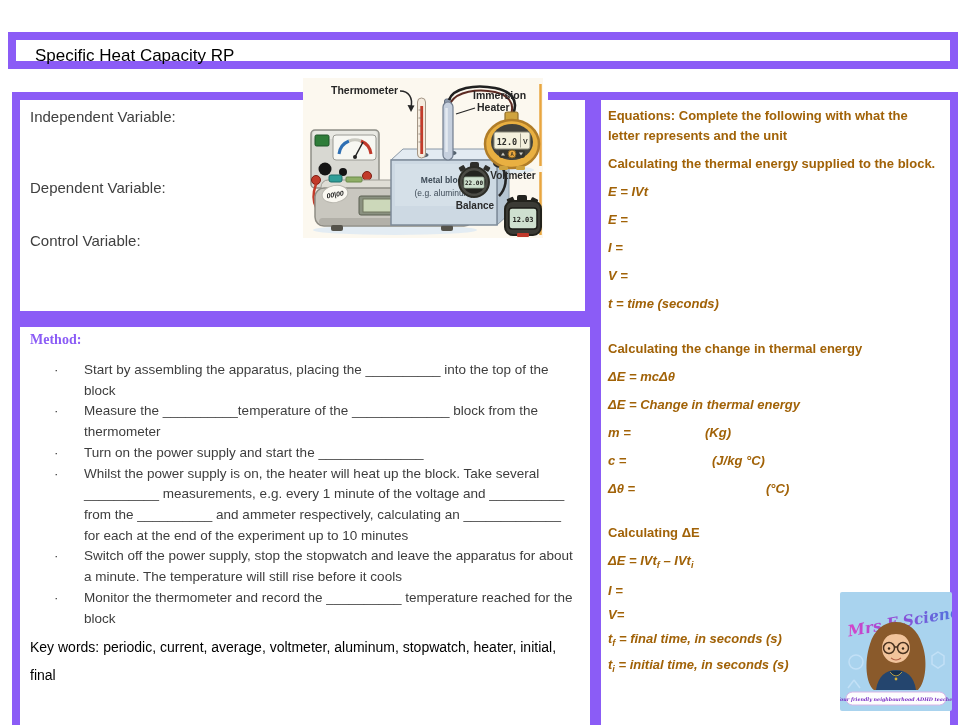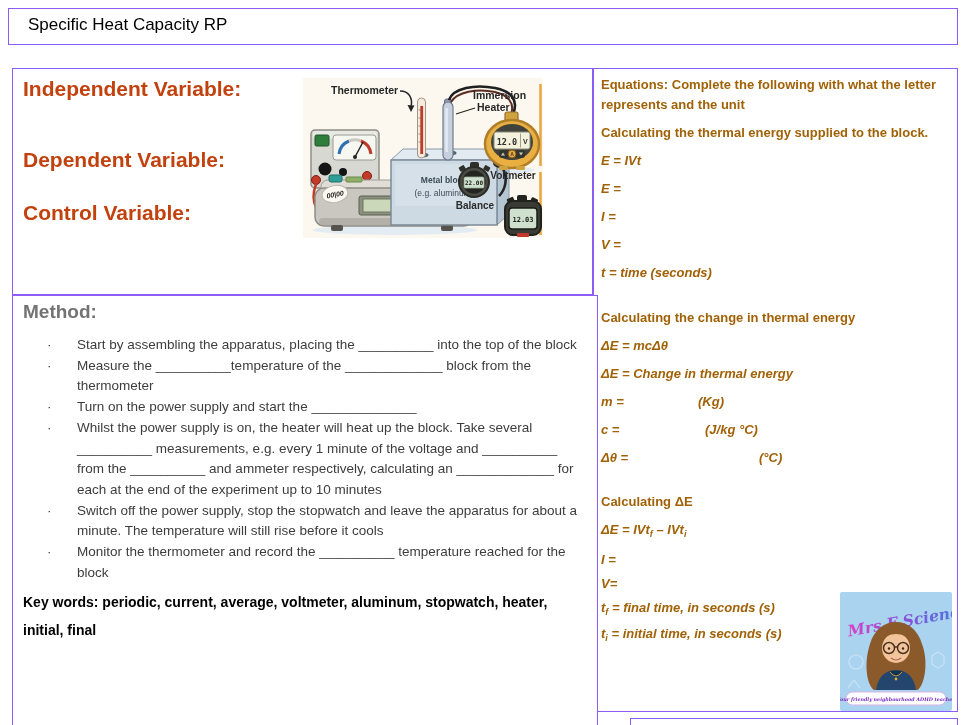--- a/index.html
+++ b/index.html
@@ -1,55 +1,55 @@
 <!DOCTYPE html>
 <html><head>
 <meta charset="utf-8">
 <style>
   * { margin:0; padding:0; box-sizing:border-box; }
   html,body { background:#fff; }
   .page {
     position:relative; width:967px; height:725px; background:#ffffff;
     font-family:"Liberation Sans", sans-serif; overflow:hidden;
   }
-  .box { position:absolute; border:1px solid #8b5cf6; background:#fff; }
+  .box { position:absolute; border:8px solid #8b5cf6; background:#fff;margin-top:24px; }
 
   
   .title-box { left:8px; top:8px; width:950px; height:37px; }
   .title-text { font-size:17px; color:#000; line-height:31px; padding-left:19px; white-space:nowrap; }
 
   
   .vars-box { left:12px; top:68px; width:581px; height:227px; }
-  .var-label { position:absolute; left:10px; font-size:21px; font-weight:bold; color:#c2410c; }
+  .var-label { position:absolute; left:10px; font-size:15px; font-weight:normal; color:#404040; }
   .var-ind { top:8px; } .var-dep { top:79px; } .var-ctl { top:132px; }
 
   
   .apparatus { position:absolute; left:303px; top:78px; width:245px; height:160px; z-index:1; }
 
   
   .eq-box { left:593px; top:68px; width:365px; height:644px; padding:6px 7px 0 7px; color:#a16207; }
   .eq-box p { font-size:13px; font-weight:bold; line-height:1.5; margin:0 0 8.5px 0; }
   .eq-title { font-style:normal; }
   .eq-line { font-style:italic; }
   .gap-lg { margin-top:26px !important; }
   .gap-md { margin-top:24px !important; }
   .tight { margin-bottom:4.5px !important; }
   .sub { font-size:9px; vertical-align:-3px; font-style:italic; }
   .w-m { display:inline-block; width:97px; }
   .w-c { display:inline-block; width:104px; }
   .w-t { display:inline-block; width:158px; }
 
   
   .method-box { left:12px; top:295px; width:586px; height:445px; padding:5px 10px 0 10px; z-index:2; }
-  .method-title { font-size:19px; font-weight:bold; color:#737373; }
+  .method-title { font-size:14px; font-weight:bold; color:#8b5cf6;font-family:Liberation Serif, serif; }
   .method-list { margin-top:12px; }
   .m-item { display:flex; padding-left:24px; }
   .m-bullet { width:30px; flex:none; font-size:13.5px; line-height:1.535; color:#3d3d3d; }
   .m-text { flex:1; max-width:518px; font-size:13.5px; line-height:1.535; color:#3d3d3d; }
-  .keywords { margin-top:4px; font-size:14px; font-weight:bold; color:#000; line-height:2.0; max-width:528px; }
+  .keywords { margin-top:4px; font-size:14px; font-weight:normal; color:#000; line-height:2.0; max-width:528px; }
 
   
   .partial-box { left:630px; top:718px; width:328px; height:24px; }
 
   
   .logo { position:absolute; left:840px; top:592px; width:112px; height:119px; z-index:3; }
 </style>
 </head>
 <body>
 

